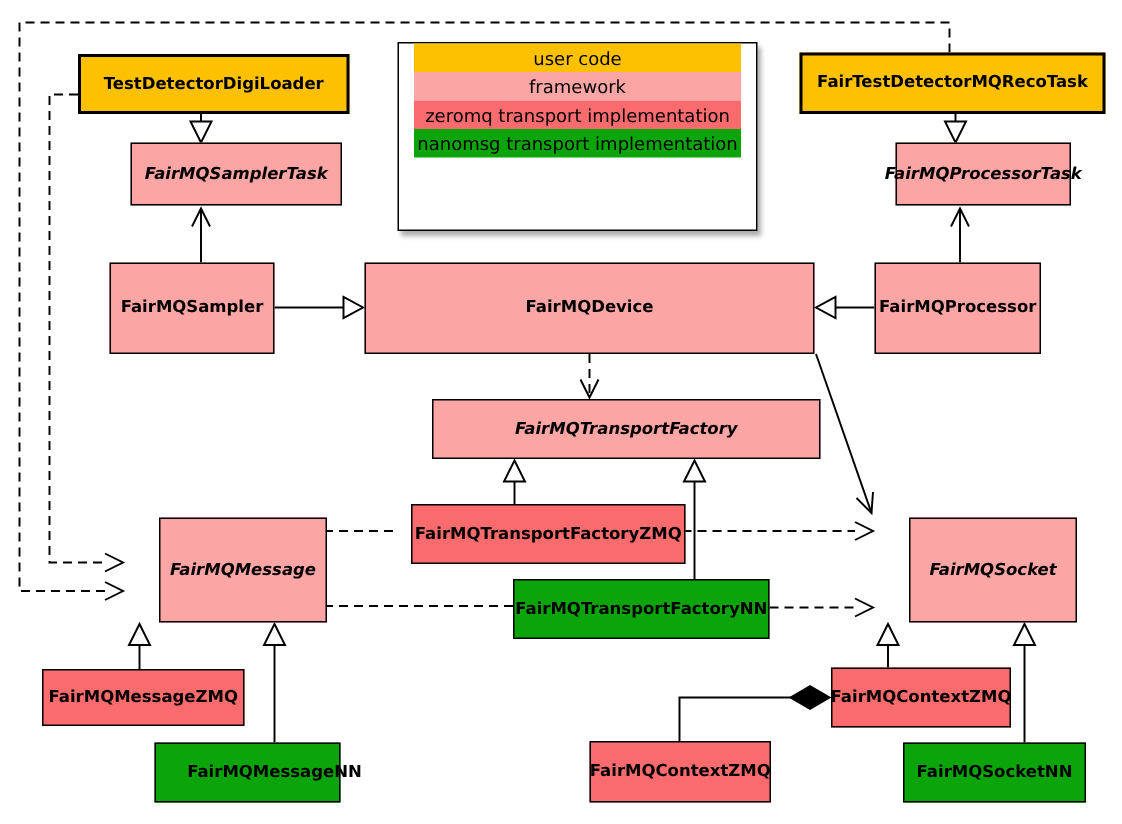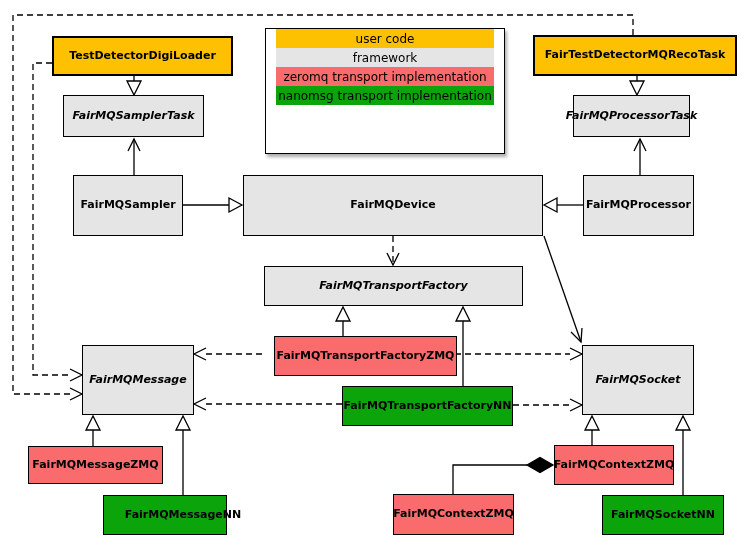--- a/index.html
+++ b/index.html
@@ -12,24 +12,24 @@
   }
   #edges{position:absolute;left:0;top:0;width:748px;height:549px;z-index:0;}
   .node{
     position:absolute;box-sizing:border-box;z-index:1;
     display:flex;align-items:center;justify-content:center;
     border:1.5px solid #000;
     font-weight:bold;font-size:11px;line-height:1.1;
     color:#000;text-align:center;white-space:nowrap;
   }
   .gold{background:#FDC101;border-width:2px;}
-  .blue{background:#e5e5e5;}
+  .blue{background:#fca5a5;}
   .red{background:#F96B6C;}
   .green{background:#0BA50B;}
-  .abstract{font-style:italic;}
+  .abstract{font-style:italic;margin-left:24px;}
   #legend{
     position:absolute;left:265px;top:28px;width:240px;height:126px;
     box-sizing:border-box;border:1.5px solid #000;background:#fff;z-index:1;
     display:flex;flex-direction:column;justify-content:flex-start;
     padding:0 10px;box-shadow:2px 3px 3px rgba(120,120,120,.6);
   }
   .legend-row{
     height:19px;display:flex;align-items:center;justify-content:center;
     font-size:12px;font-weight:normal;color:#000;white-space:nowrap;
   }

